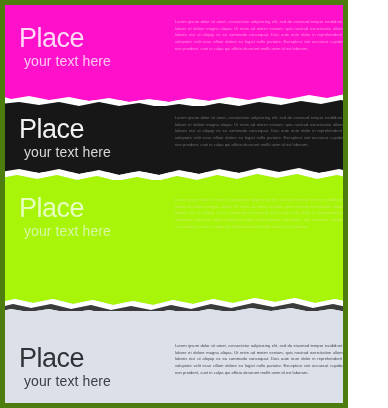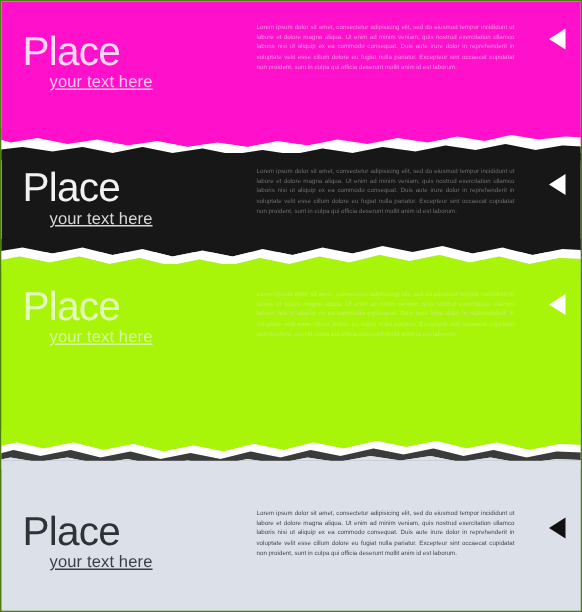--- a/index.html
+++ b/index.html
@@ -5,26 +5,26 @@
   html, body {
     margin: 0;
     padding: 0;
     background: #ffffff;
   }
   body {
     font-family: "Liberation Sans", sans-serif;
   }
   .page {
     position: relative;
-    width: 388px;
+    width: 348px;
     height: 408px;
     overflow: hidden;
     background: #dce0e8;
     box-sizing: border-box;
-    border: 1px solid #4d7c0f;
+    border: 5px solid #4d7c0f;
   }
 
   
   .banner {
     position: absolute;
     left: 0;
     width: 388px;
     overflow: hidden;
   }
   .banner-bg {
@@ -61,26 +61,25 @@
     left: 14px;
   }
   .title-main {
     font-size: 27px;
     font-weight: 300;
     line-height: 1;
     letter-spacing: -0.5px;
     margin: 0;
   }
   .title-sub {
-    font-size: 11px;
+    font-size: 14px;
     font-weight: 400;
     line-height: 1;
-    margin: 2px 0 0 18px;
+    margin: 2px 0 0 5px;
     letter-spacing: 0.1px;
-    text-decoration: underline;
   }
 
   .body-text {
     position: absolute;
     left: 170px;
     width: 172px;
     font-size: 4.1px;
     line-height: 1.62;
     text-align: justify;
     letter-spacing: 0.02px;

